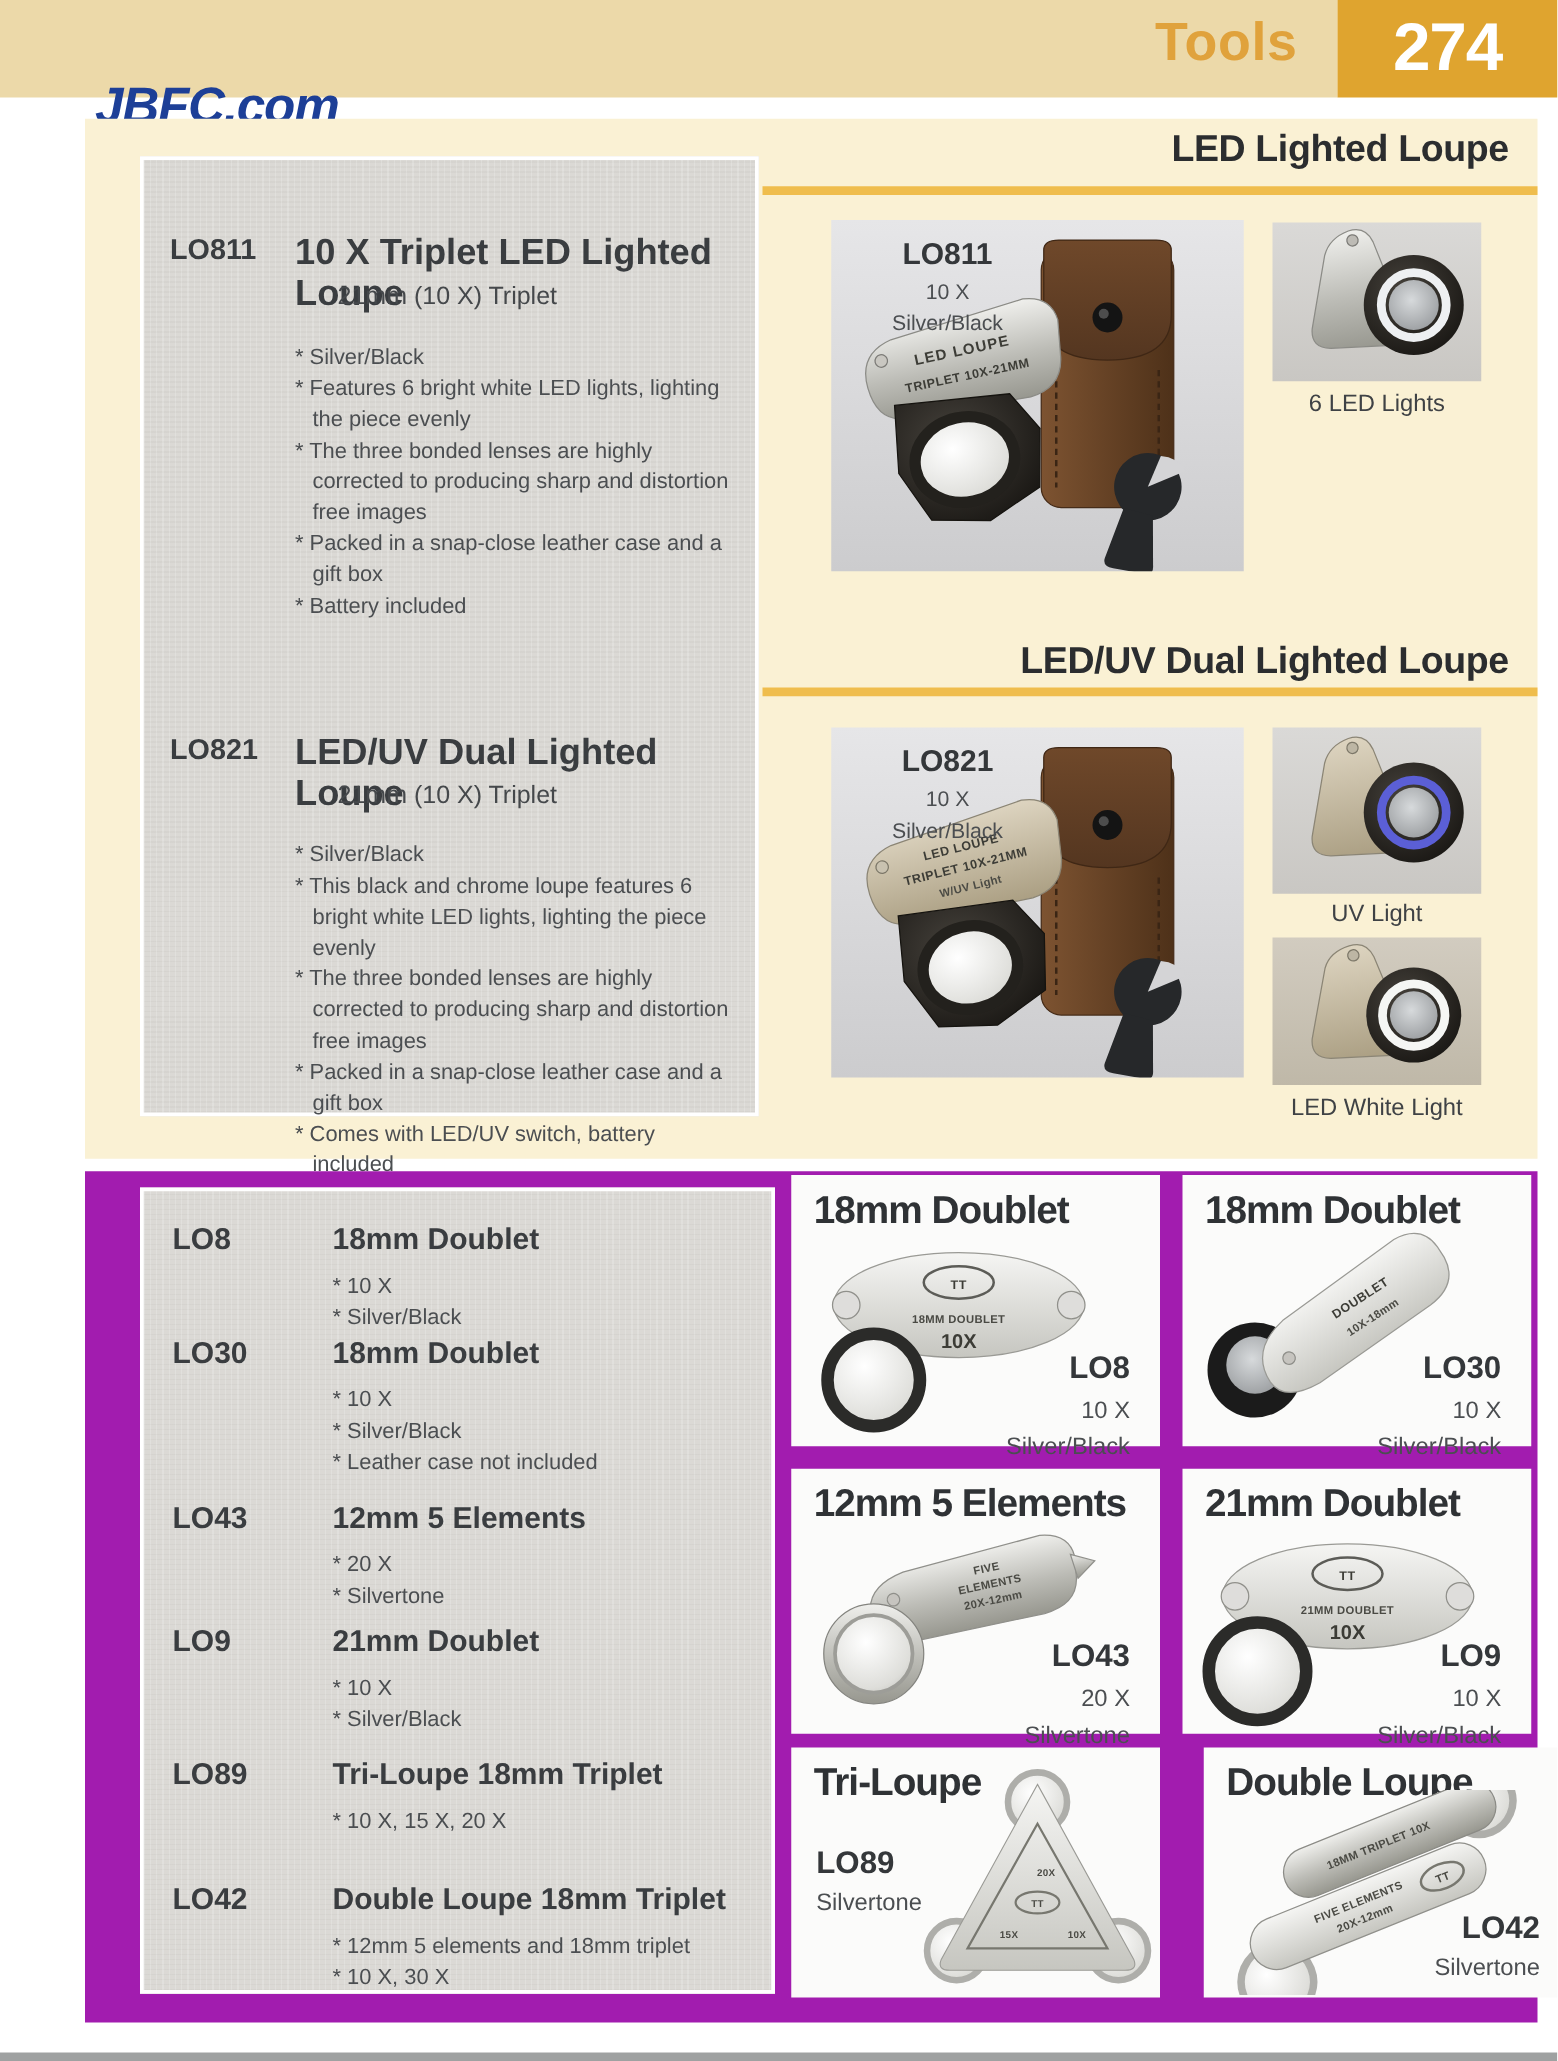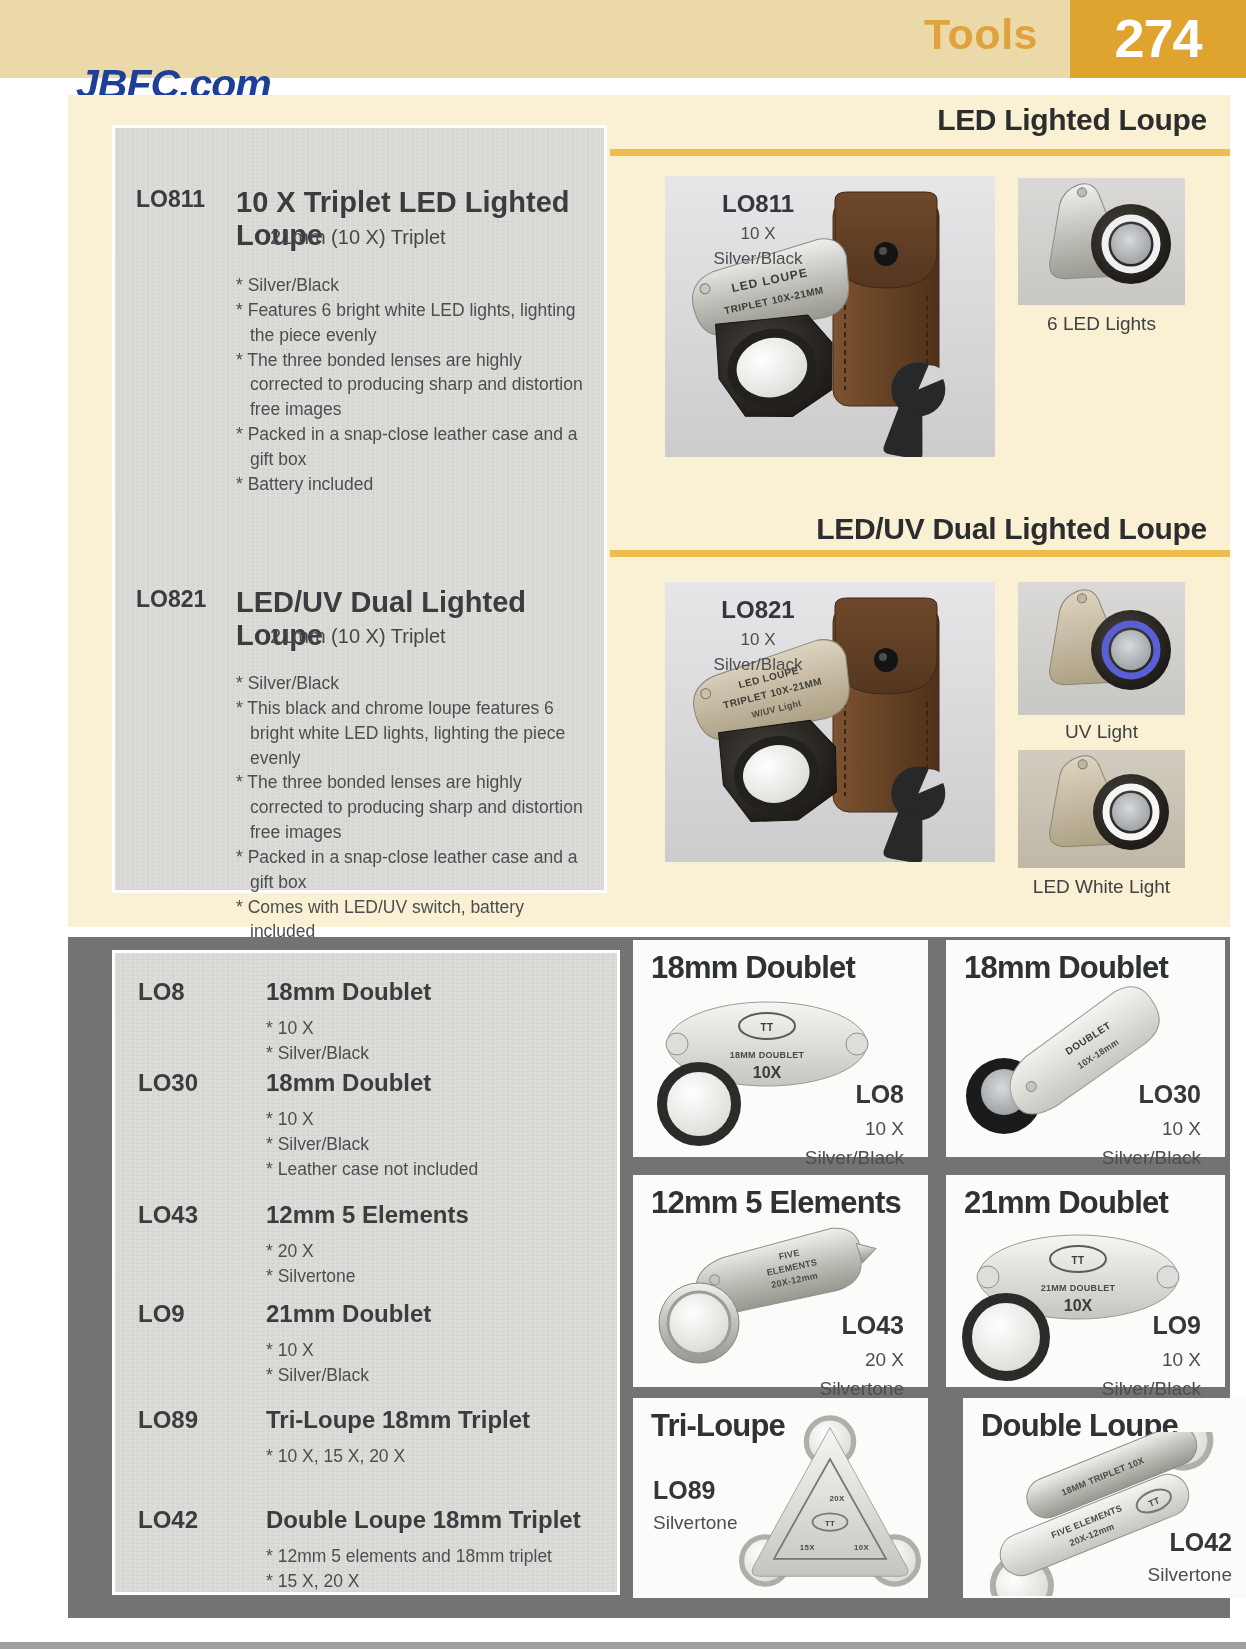--- a/index.html
+++ b/index.html
@@ -9,21 +9,21 @@
 
   
   .hdr-band{position:absolute;left:0;top:0;width:1070px;height:78px;background:#ecd9a9;}
   .logo{position:absolute;left:76px;top:13px;font-size:41px;font-weight:bold;font-style:italic;color:#1d3f97;letter-spacing:-1px;margin-top:48px;}
   .tools-label{position:absolute;left:760px;top:10px;width:278px;text-align:right;font-size:43px;font-weight:bold;color:#e0a23c;letter-spacing:0.5px;}
   .pagenum-box{position:absolute;left:1070px;top:0;width:176px;height:78px;background:#dfa42f;padding-left:26px;}
   .pagenum{position:absolute;left:0;top:7px;width:176px;text-align:center;font-size:54px;font-weight:bold;color:#ffffff;letter-spacing:-1px;}
 
   
   .sec-cream{position:absolute;left:68px;top:95px;width:1162px;height:832px;background:#faf1d4;}
-  .sec-gray{position:absolute;left:68px;top:937px;width:1162px;height:681px;background:#737373;}
+  .sec-gray{position:absolute;left:68px;top:937px;width:1162px;height:681px;background:#a21caf;}
   .panel{position:absolute;background:#dbd9d5;border:3px solid #ffffff;box-sizing:border-box;
          background-image:repeating-linear-gradient(90deg,rgba(255,255,255,.18) 0 1px,transparent 1px 5px),repeating-linear-gradient(0deg,rgba(150,148,142,.08) 0 1px,transparent 1px 4px);}
   .panel-top{left:44px;top:30px;width:495px;height:768px;}
   .panel-bottom{left:44px;top:13px;width:508px;height:645px;}
 
   .sec-heading{position:absolute;right:23px;font-size:30px;font-weight:bold;color:#2b2d2f;letter-spacing:-0.3px;}
   .gold-rule{position:absolute;left:542px;right:0;height:7px;background:#efbd4d;}
 
   .code-col{font-size:23px;font-weight:bold;color:#3a3d40;}
   .prod-title{font-size:29px;font-weight:bold;color:#3a3d40;}
@@ -297,21 +297,21 @@
         <ul class="bullets row-bullets">
           <li>10 X, 15 X, 20 X</li>
         </ul>
       </div>
 
       <div class="list-row" style="left:0;top:553px;width:500px;">
         <div class="row-code">LO42</div>
         <div class="row-name">Double Loupe 18mm Triplet</div>
         <ul class="bullets row-bullets">
           <li>12mm 5 elements and 18mm triplet</li>
-          <li>15 X, 20 X</li>
+          <li>10 X, 30 X</li>
         </ul>
       </div>
     </div>
 
     <div class="card" style="left:565px;top:3px;width:295px;height:217px;">
       <div class="card-title">18mm Doublet</div>
       <svg class="abs" style="left:4px;top:44px;" width="250" height="170" viewBox="0 0 250 170">
         <ellipse cx="130" cy="60" rx="100" ry="42" fill="url(#gmetalL)" stroke="#9a9a95"></ellipse>
         <circle cx="40" cy="60" r="11" fill="#dedddb" stroke="#90908b"></circle>
         <circle cx="220" cy="60" r="11" fill="#dedddb" stroke="#90908b"></circle>

